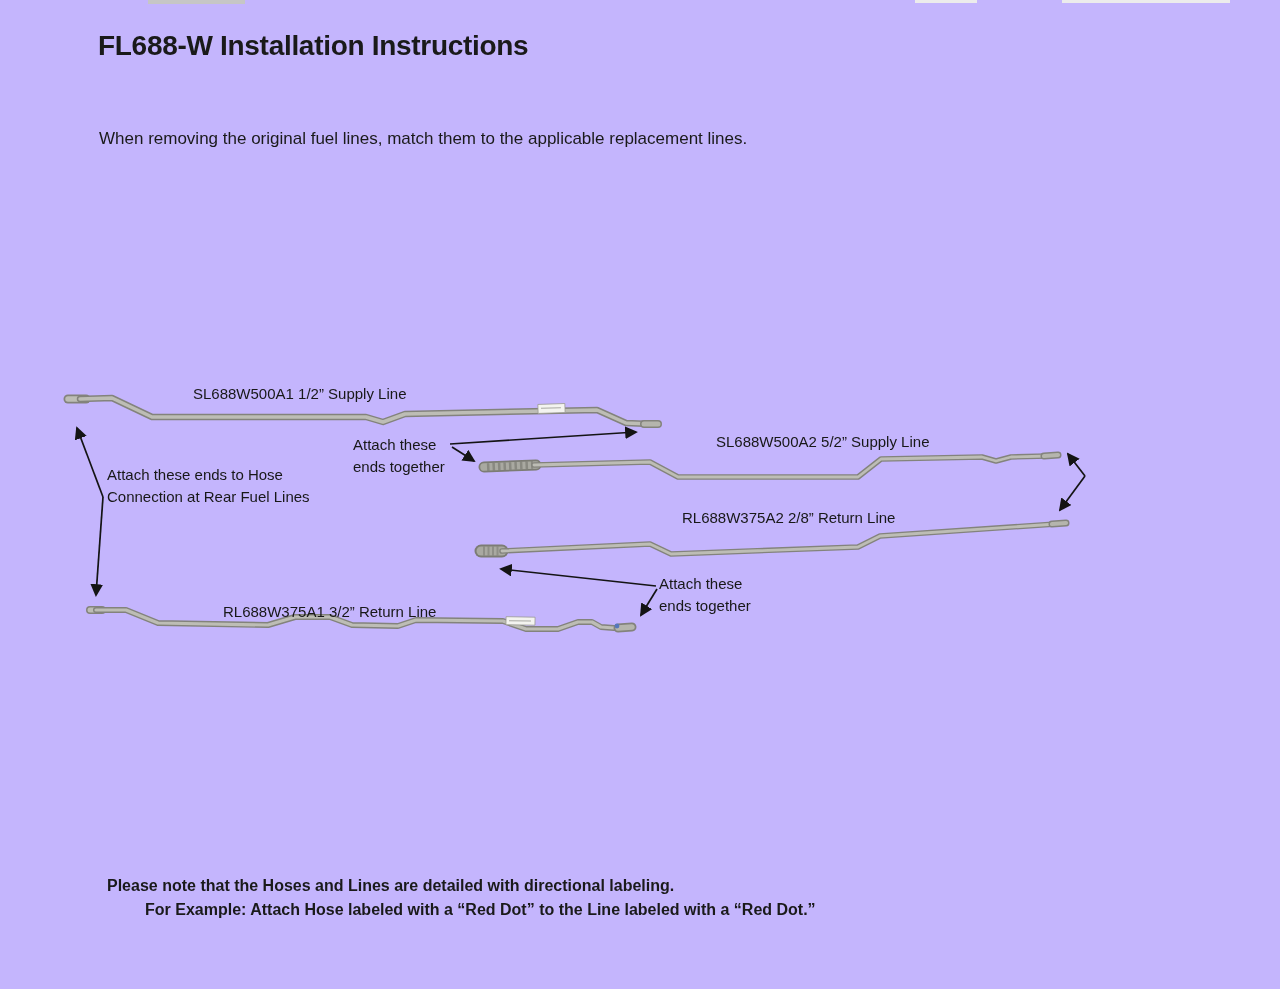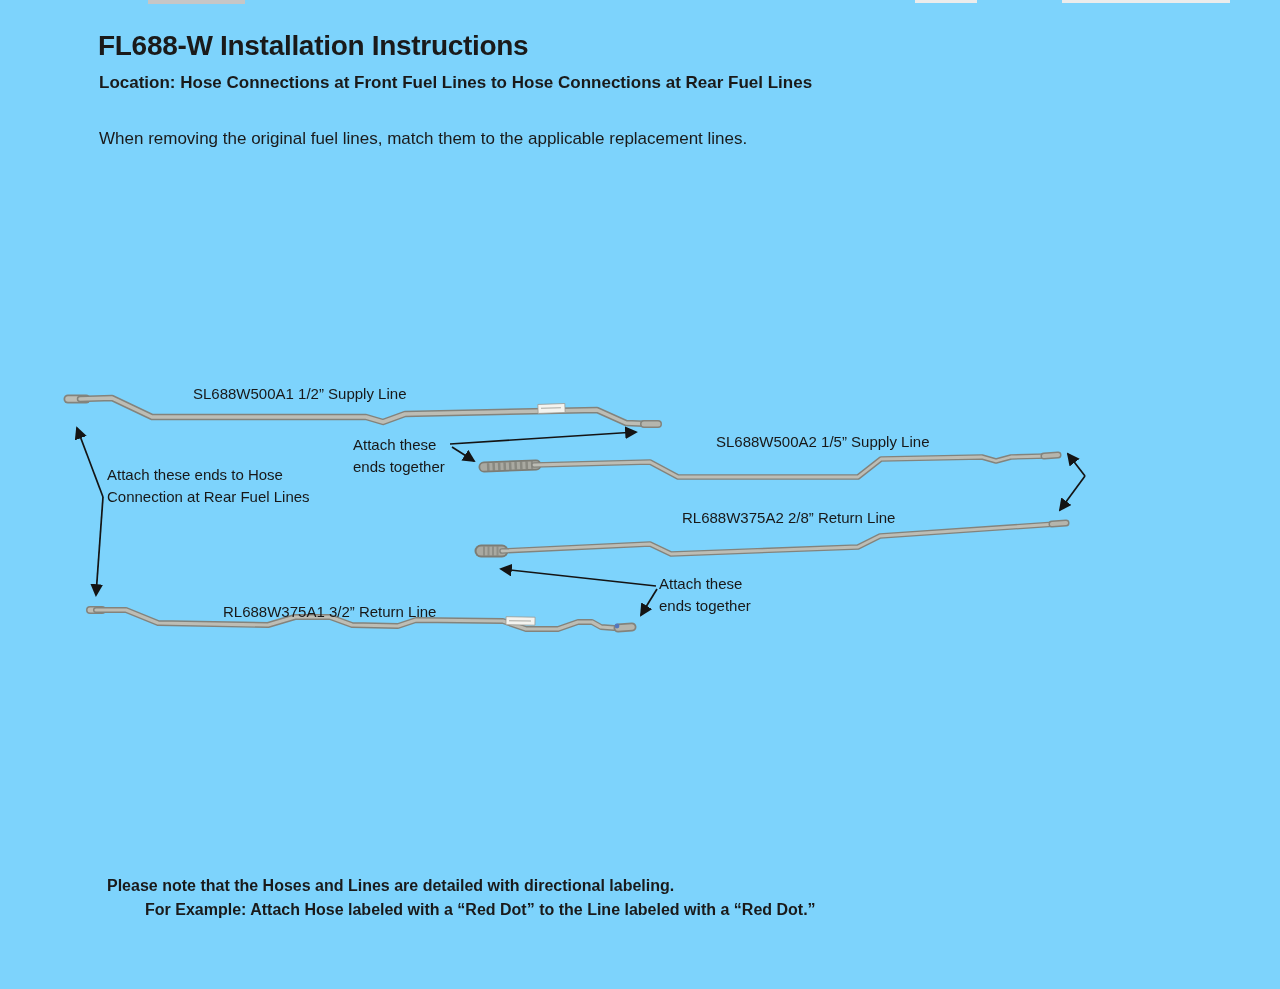--- a/index.html
+++ b/index.html
@@ -1,20 +1,20 @@
 <!DOCTYPE html>
 <html><head>
 <meta charset="utf-8">
 <style>
   html,body{margin:0;padding:0;background:#ffffff;}
   .canvas{
     position:relative;
     width:1280px;
     height:989px;
-    background:#7dd3fc;
+    background:#c4b5fd;
     font-family:"Liberation Sans","DejaVu Sans",sans-serif;
     color:#1a1a1a;
     overflow:hidden;
   }
   .artifact{position:absolute;background:#c6c6c6;}
   .artifact.faint{background:#ececec;}
   .page-title{
     position:absolute;left:98px;top:30px;
     font-size:28px;font-weight:700;letter-spacing:-0.3px;
     white-space:nowrap;margin:0;
@@ -45,21 +45,20 @@
 </head>
 <body>
 
 <div class="canvas">
 
   <div class="artifact" style="left:148px;top:0;width:97px;height:4px;"></div>
   <div class="artifact faint" style="left:915px;top:0;width:62px;height:3px;"></div>
   <div class="artifact faint" style="left:1062px;top:0;width:168px;height:3px;"></div>
 
   <h1 class="page-title">FL688-W Installation Instructions</h1>
-  <div class="location-line">Location: Hose Connections at Front Fuel Lines to Hose Connections at Rear Fuel Lines</div>
   <div class="instruction-line">When removing the original fuel lines, match them to the applicable replacement lines.</div>
 
   <svg class="diagram" width="1280" height="989" viewBox="0 0 1280 989">
     <defs>
       <marker id="ah" viewBox="0 0 10 10" refX="8.5" refY="5" markerWidth="7.5" markerHeight="7.5" orient="auto-start-reverse">
         <path d="M0,0 L10,5 L0,10 z" fill="#141414"></path>
       </marker>
     </defs>
 
     <g>
@@ -115,21 +114,21 @@
       <path d="M450 444 L636 432" marker-end="url(#ah)"></path>
       <path d="M452 447 L474 461" marker-end="url(#ah)"></path>
       <path d="M656 586 L501 569" marker-end="url(#ah)"></path>
       <path d="M657 589 L641 615" marker-end="url(#ah)"></path>
       <path d="M1085 476 L1068 454" marker-end="url(#ah)"></path>
       <path d="M1085 476 L1060 510" marker-end="url(#ah)"></path>
     </g>
   </svg>
 
   <div class="part-label" style="left:193px;top:385px;">SL688W500A1 1/2” Supply Line</div>
-  <div class="part-label" style="left:716px;top:433px;">SL688W500A2 1/5” Supply Line</div>
+  <div class="part-label" style="left:716px;top:433px;">SL688W500A2 5/2” Supply Line</div>
   <div class="part-label" style="left:682px;top:509px;">RL688W375A2 2/8” Return Line</div>
   <div class="part-label" style="left:223px;top:603px;">RL688W375A1 3/2” Return Line</div>
 
   <div class="annotation" style="left:353px;top:434px;">
     <div>Attach these</div>
     <div>ends together</div>
   </div>
 
   <div class="annotation" style="left:659px;top:573px;">
     <div>Attach these</div>

